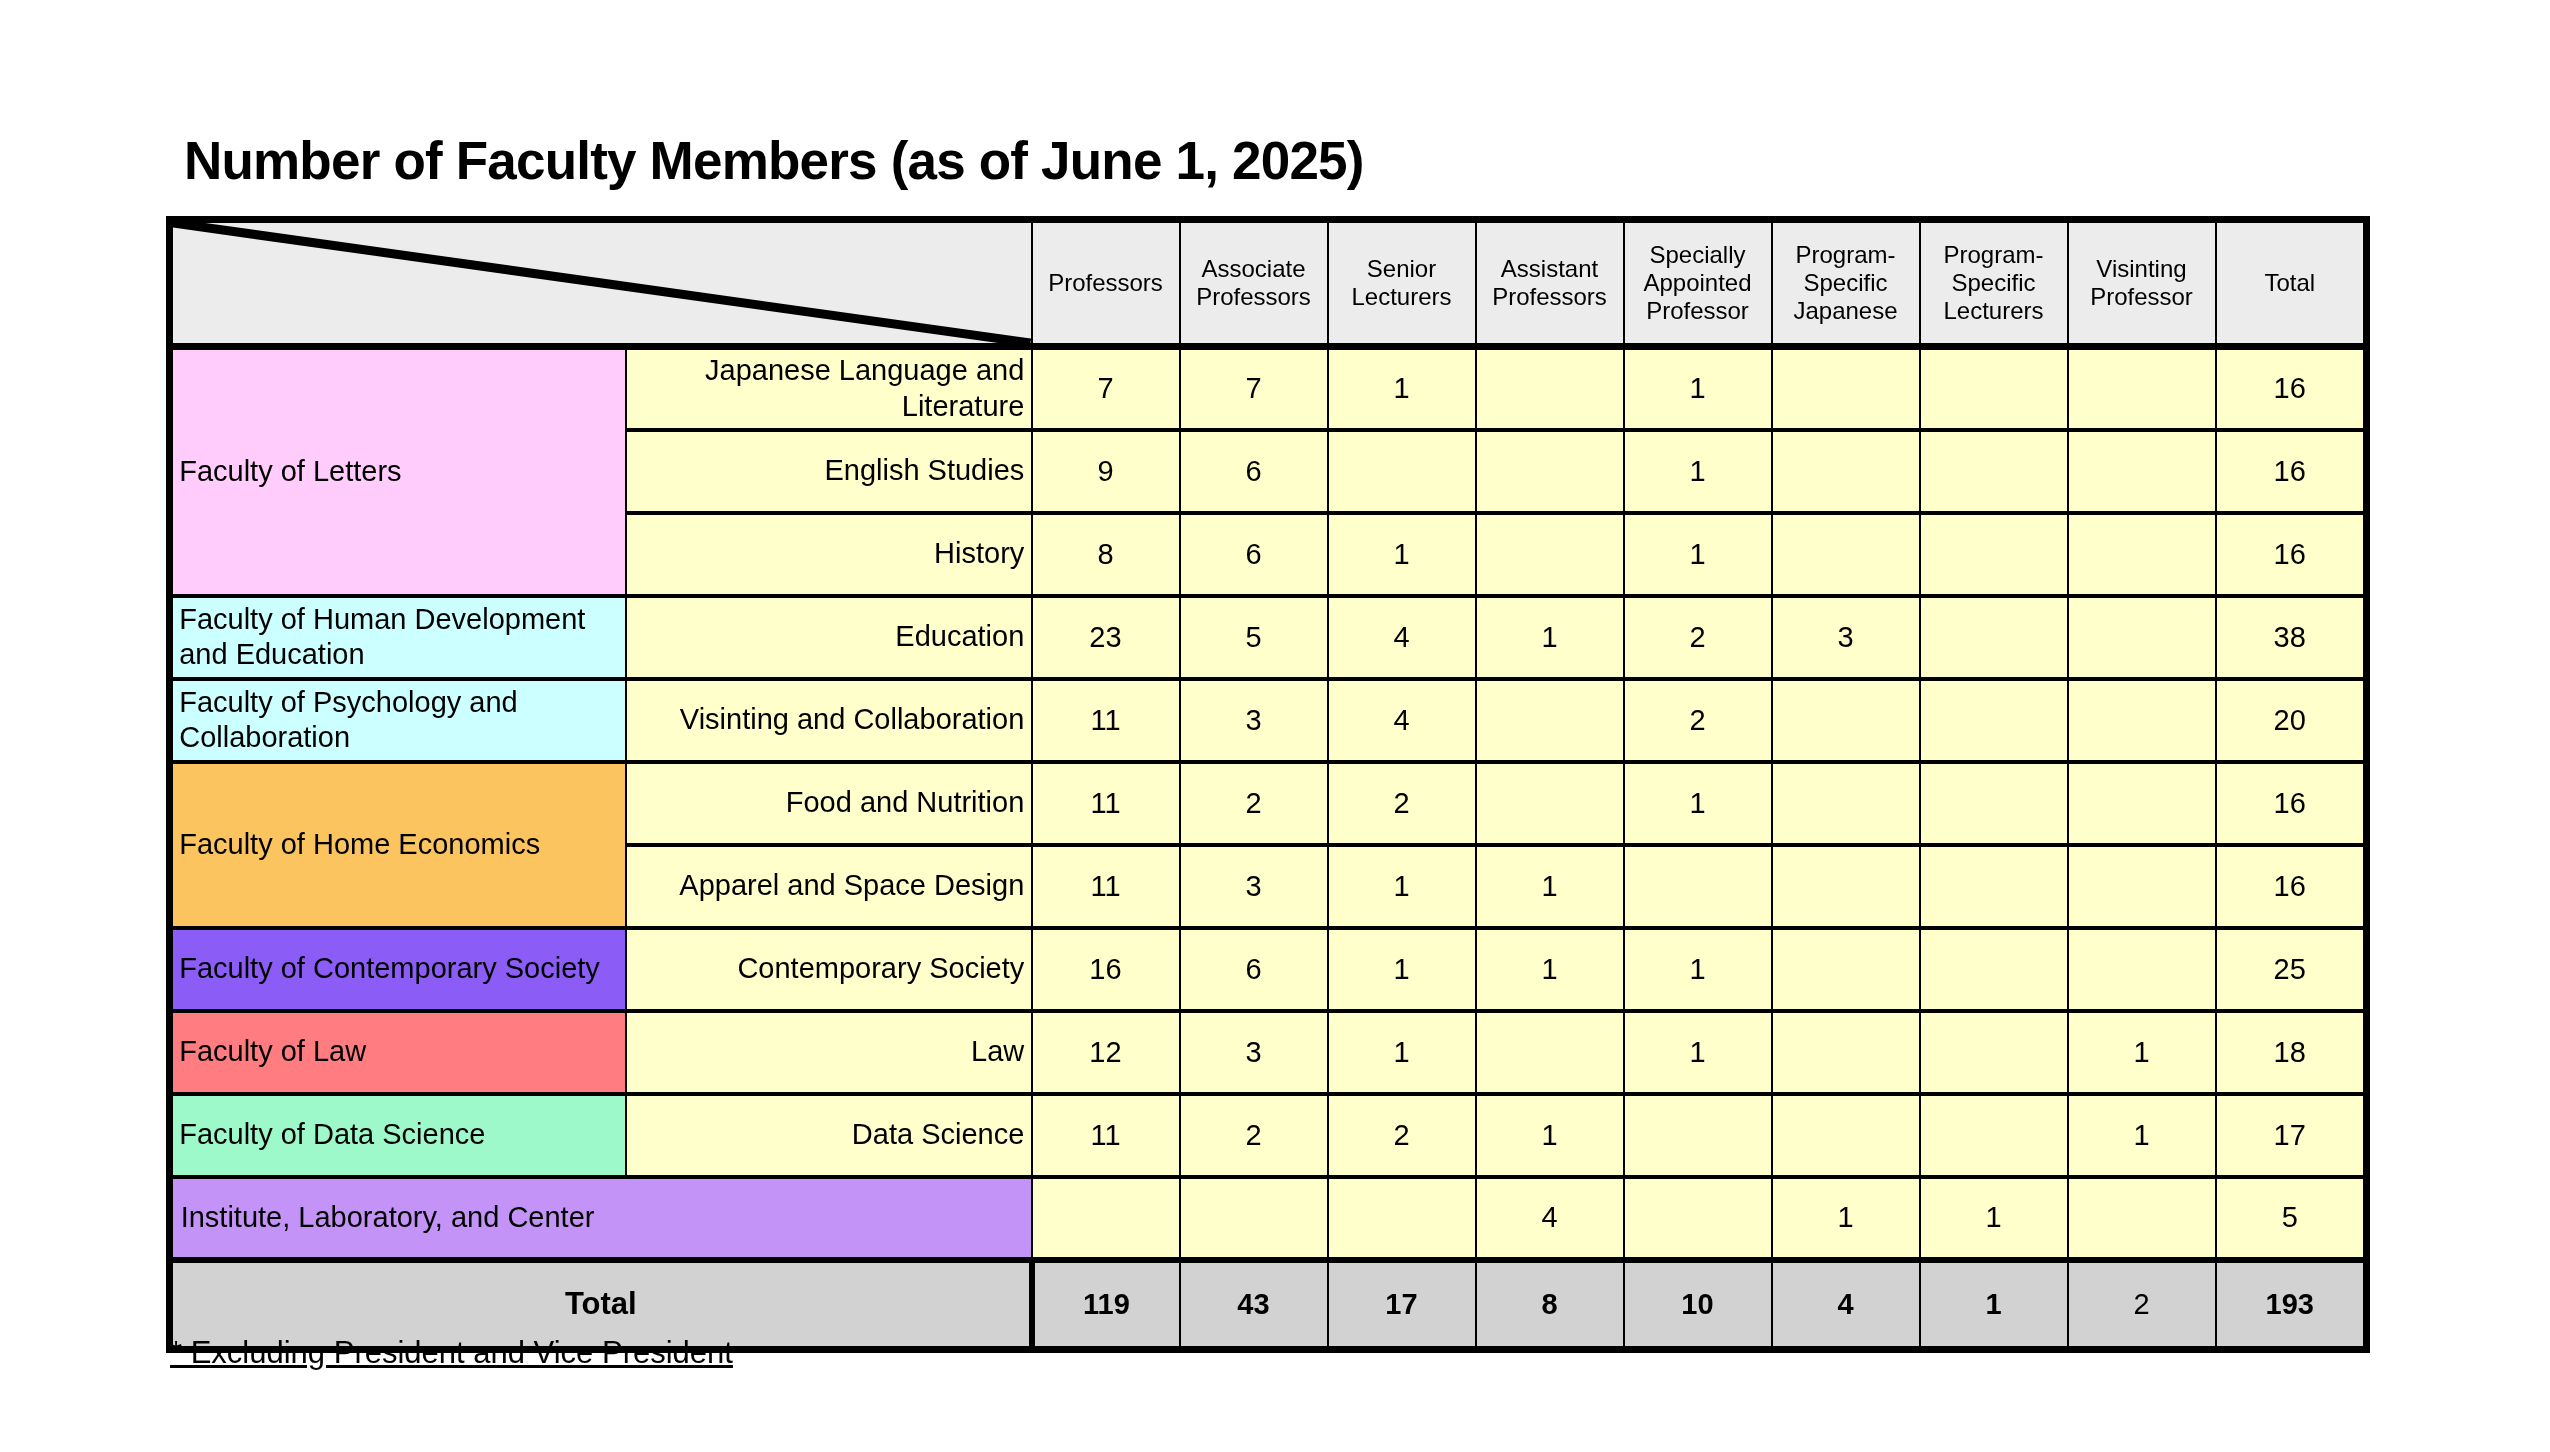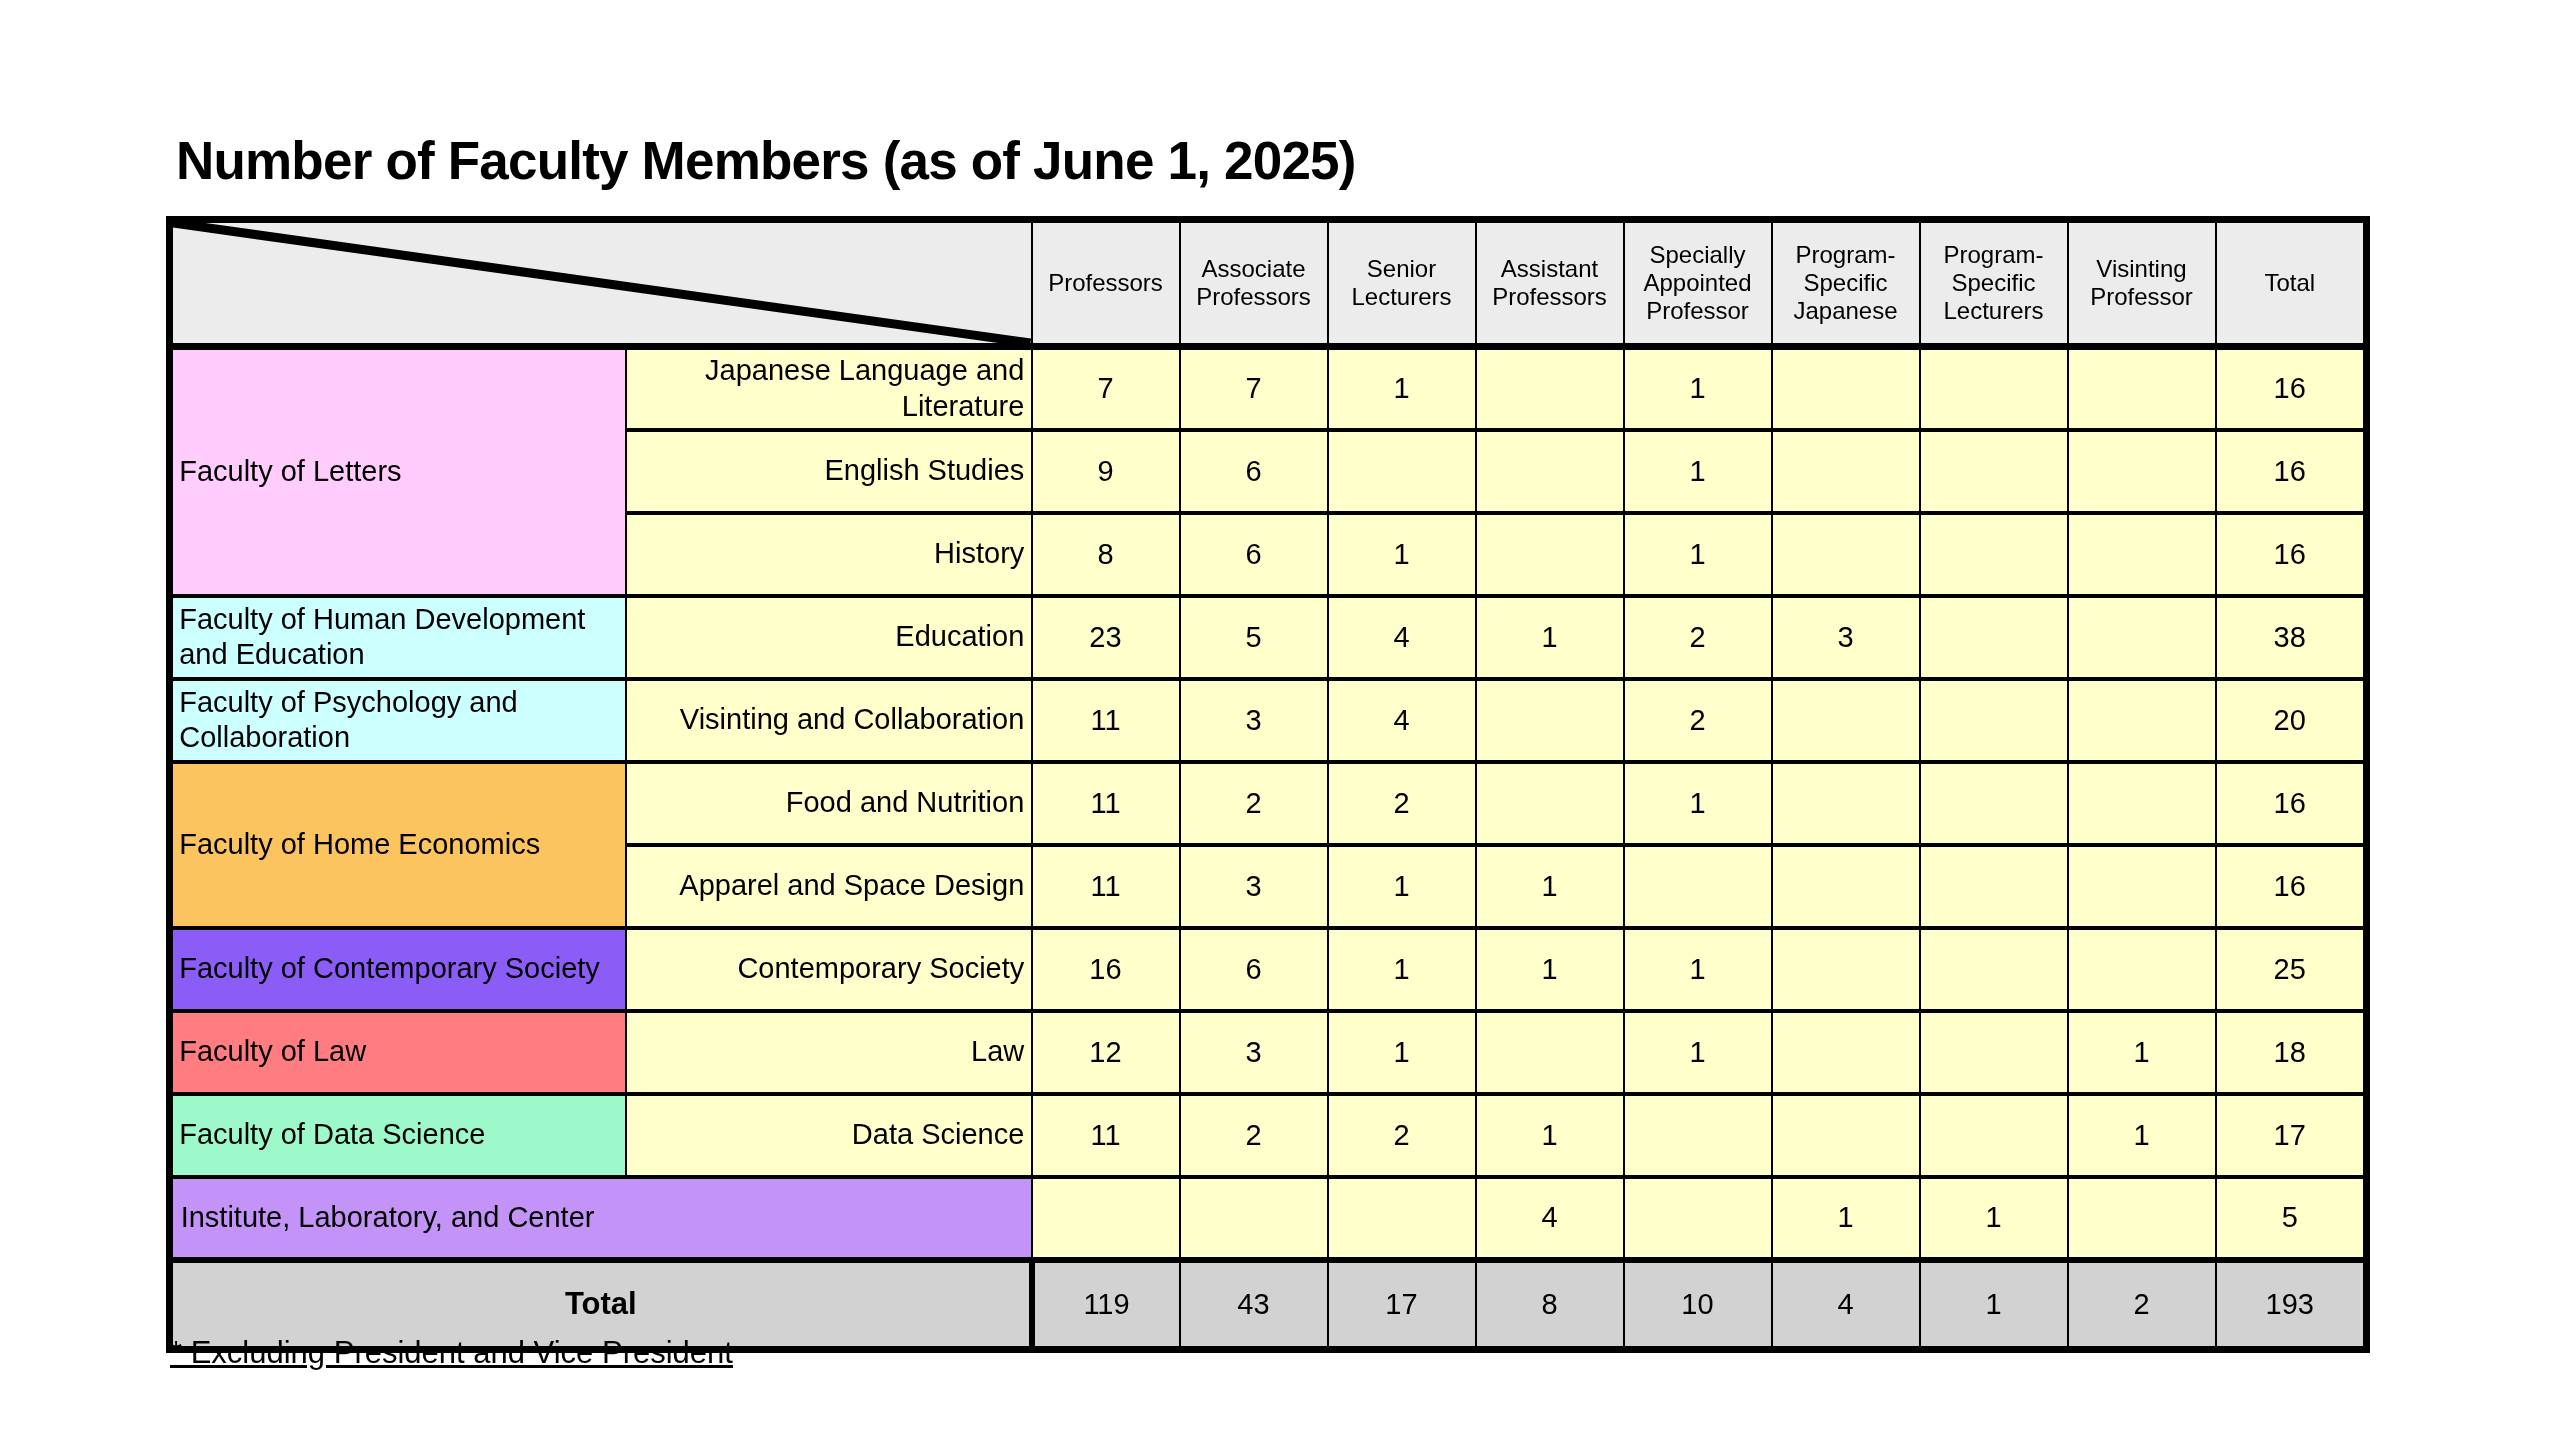--- a/index.html
+++ b/index.html
@@ -6,21 +6,21 @@
   .page{
     position:relative;
     width:2550px;height:1452px;
     background:#fff;
     font-family:"Liberation Sans", sans-serif;
     color:#000;
     overflow:hidden;
   }
   .title{
     position:absolute;
-    left:176px;top:130px;
+    left:184px;top:130px;
     font-size:53px;
     font-weight:bold;
     letter-spacing:-0.8px;
     margin:0;
     white-space:nowrap;
   }
   table.fac{
     position:absolute;
     left:166px;top:216px;
     border-collapse:collapse;
@@ -87,21 +87,21 @@
   }
   tr.totalrow td.tlabel{
     text-align:center;
     font-size:31px;
     font-weight:bold;
     border-right-width:6.2px;
   }
   tr.totalrow td.tcnt{
     text-align:center;
     font-size:29px;
-    font-weight:normal;
+    font-weight:bold;
   }
   tr.totalrow td.tcnt.normal-weight{font-weight:normal;}
   .footnote{
     position:absolute;
     left:170px;top:1335px;
     font-size:31px;
     text-decoration:underline;
   }
 </style>
 </head>

